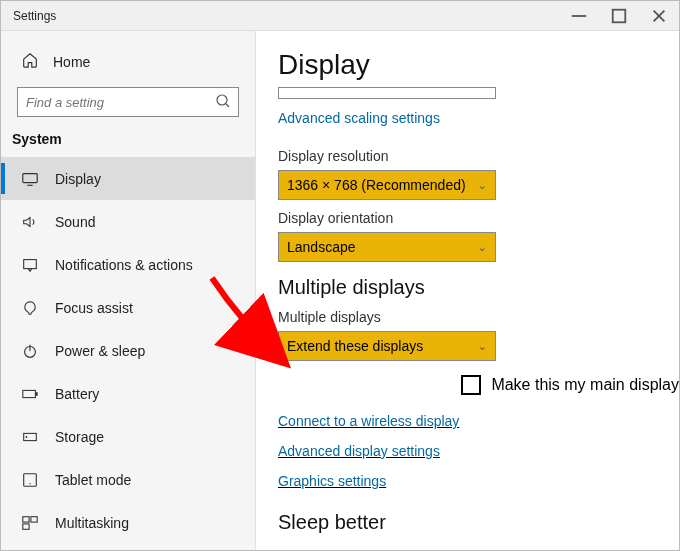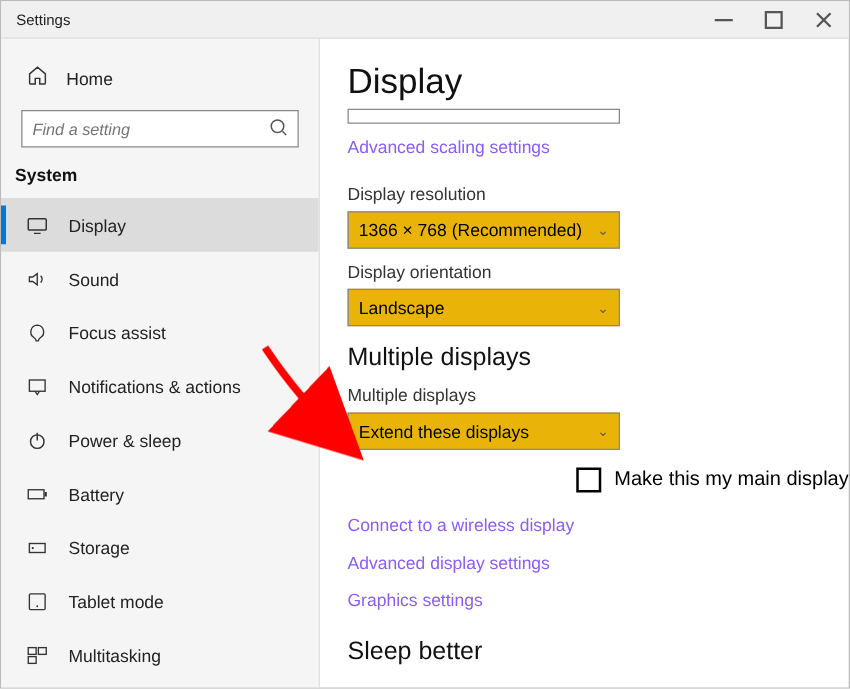--- a/index.html
+++ b/index.html
@@ -18,28 +18,28 @@
   .searchwrap .sicon { position: absolute; right: 8px; top: 6px; color: #555; }
   .cat { font-weight: 600; font-size: 14px; padding: 0 20px 10px 11px; color: #111; }
   .navlist { flex: 1; overflow-y: auto; }
   .navitem { display: flex; align-items: center; height: 43px; padding: 0 20px; gap: 16px; font-size: 14px; color: #222; cursor: pointer; }
   .navitem.selected { background: #dcdcdc; position: relative; }
   .navitem.selected::before { content:""; position:absolute; left:0; top:6px; bottom:6px; width:4px; background:#0078d7; }
   .navitem .icon { width: 18px; display:flex; justify-content:center; color:#333; }
   .content { flex: 1; padding: 18px 0 0 22px; overflow-y: hidden; position: relative; }
   .content h1 { font-size: 28px; font-weight: 400; color: #111; margin-bottom: 6px; }
   .thinbox { width: 218px; height: 12px; border: 1px solid #888; background:#fff; margin-bottom: 10px; }
-  .link { color: #8b5cf6; font-size: 14px; margin-bottom: 16px; display: inline-block; cursor: pointer; }
+  .link { color: #0369a1; font-size: 14px; margin-bottom: 16px; display: inline-block; cursor: pointer; }
   .fieldlabel { font-size: 14px; color: #333; margin-bottom: 6px; margin-top: 6px; }
   .dropdown { width: 218px; height: 30px; border: 1px solid #888; display: flex; align-items: center; justify-content: space-between; padding: 0 8px; font-size: 14px; background: #eab308; margin-bottom: 10px; cursor: pointer; }
   .dropdown .chev { color:#555; font-size:11px; }
   h2.section { font-size: 20px; font-weight: 400; color:#111; margin-top: 14px; margin-bottom: 10px; }
   .checkrow { display:flex; align-items:center; gap:10px; margin-top:14px; margin-bottom:18px;justify-content:flex-end; }
   .checkbox { width:20px; height:20px; border:2px solid #000; background:#fff; }
-  .linkblock { display:flex; flex-direction:column; gap:14px; }
+  .linkblock { display:flex; flex-direction:column; gap:14px;text-decoration:underline; }
   svg.icn { width:18px; height:18px; }
   .arrow-overlay { position:absolute; pointer-events:none; z-index:10; }
 </style>
 </head>
 <body>
 
 <div class="window">
   <div class="titlebar">
     <div class="title">Settings</div>
     <div class="winbtn">
@@ -98,34 +98,34 @@
                 <path d="M3 8v4h3l4 3V5L6 8z" fill="none" stroke="#333" stroke-width="1.2"></path>
                 <path d="M13 7a4 4 0 0 1 0 6" fill="none" stroke="#333" stroke-width="1.2"></path>
               </svg>
             </span>
           <span>Sound</span>
         </div>
 
         <div class="navitem">
           <span class="icon">
               <svg class="icn" viewBox="0 0 20 20">
-                <path d="M10 3a6 6 0 0 1 3 11c-1 1-2 1-2 3h-2c0-2-1-2-2-3a6 6 0 0 1 3-11z" fill="none" stroke="#333" stroke-width="1.2"></path>
-              </svg>
-            </span>
-          <span>Focus assist</span>
-        </div>
-
-        <div class="navitem">
-          <span class="icon">
-              <svg class="icn" viewBox="0 0 20 20">
                 <rect x="3" y="4" width="14" height="10" fill="none" stroke="#333" stroke-width="1.2"></rect>
                 <path d="M8 14l2 3 2-3" fill="none" stroke="#333" stroke-width="1.2"></path>
               </svg>
             </span>
           <span>Notifications &amp; actions</span>
+        </div>
+
+        <div class="navitem">
+          <span class="icon">
+              <svg class="icn" viewBox="0 0 20 20">
+                <path d="M10 3a6 6 0 0 1 3 11c-1 1-2 1-2 3h-2c0-2-1-2-2-3a6 6 0 0 1 3-11z" fill="none" stroke="#333" stroke-width="1.2"></path>
+              </svg>
+            </span>
+          <span>Focus assist</span>
         </div>
 
         <div class="navitem">
           <span class="icon">
               <svg class="icn" viewBox="0 0 20 20">
                 <circle cx="10" cy="11" r="6" fill="none" stroke="#333" stroke-width="1.3"></circle>
                 <line x1="10" y1="3" x2="10" y2="10" stroke="#333" stroke-width="1.3"></line>
               </svg>
             </span>
           <span>Power &amp; sleep</span>

